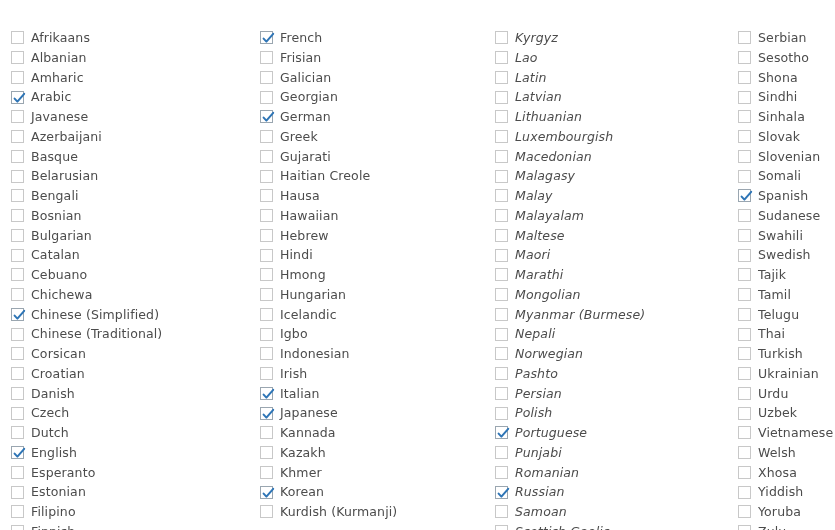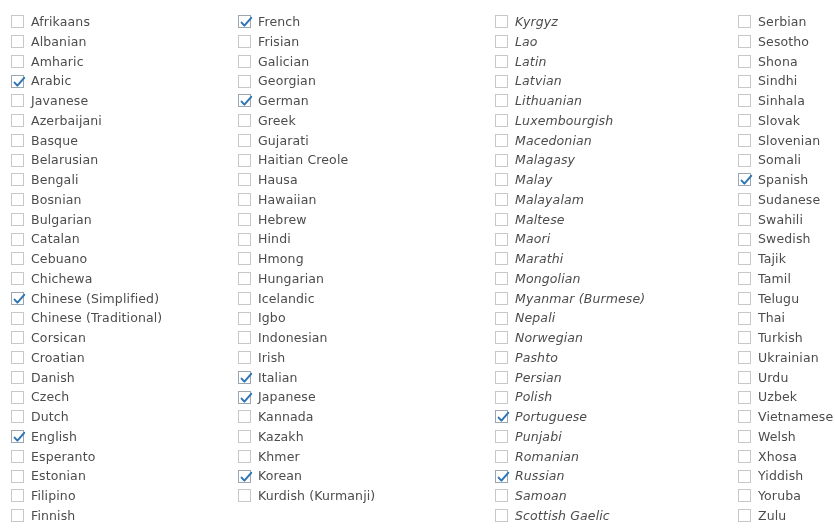--- a/index.html
+++ b/index.html
@@ -13,29 +13,30 @@
     height: 530px;
     overflow: hidden;
     font-family: "DejaVu Sans", "Liberation Sans", sans-serif;
   }
 
   #language-grid {
     position: relative;
     width: 835px;
     height: 474px;
     background: #ffffff;
+    margin-top: 16px;
   }
 
   .lang-column {
     position: absolute;
     top: 12px;
   }
 
   .lang-column.col-1 { left: 11px;  width: 230px; }
-  .lang-column.col-2 { left: 238px; width: 235px; }
+  .lang-column.col-2 { left: 260px; width: 235px; }
   .lang-column.col-3 { left: 495px; width: 230px; font-style: italic; }
   .lang-column.col-4 { left: 738px; width: 97px; text-align: center; }
 
   .lang-row {
     display: flex;
     align-items: center;
     height: 19.75px;
     white-space: nowrap;
     cursor: default;
   }

